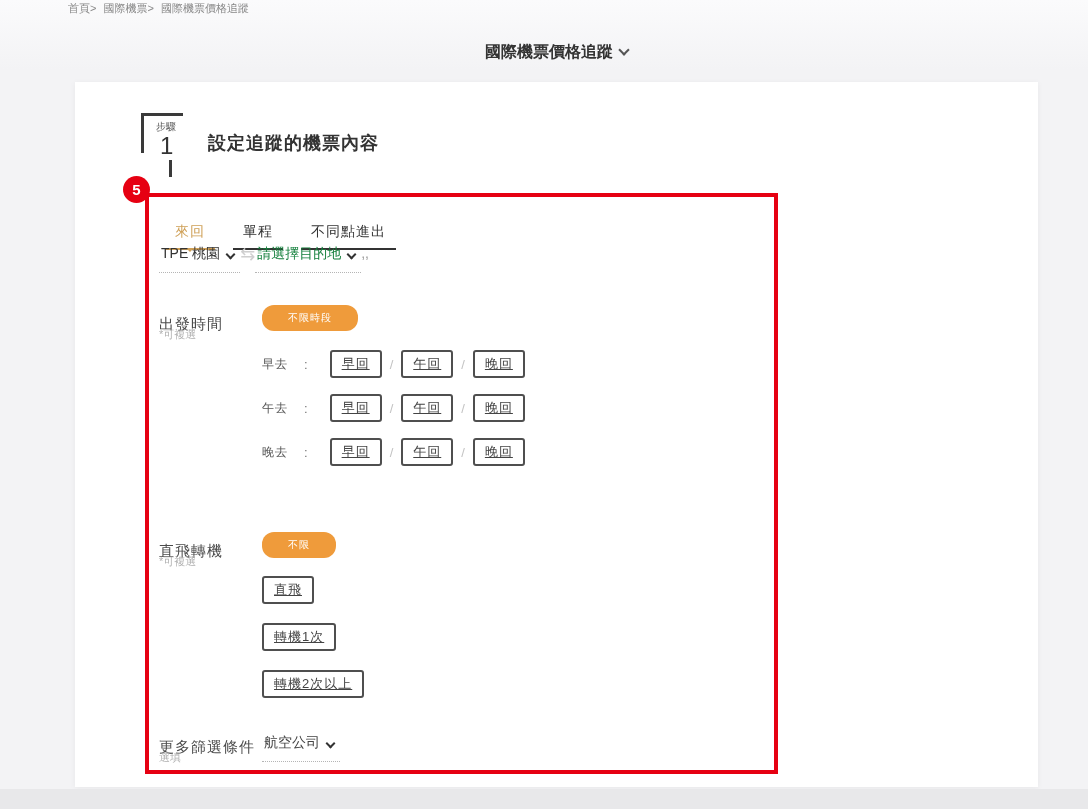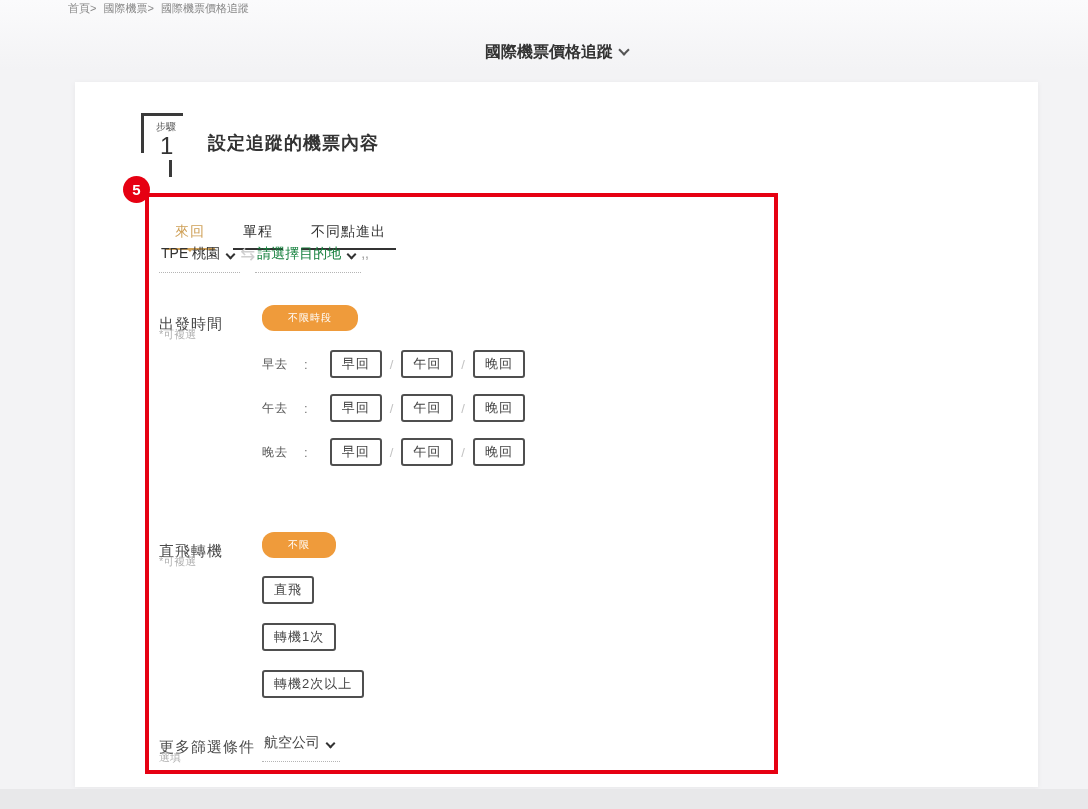--- a/index.html
+++ b/index.html
@@ -64,21 +64,21 @@
   .comma { color:#999; padding-top:2px; }
 
   
   .section { position:absolute; left:0; width:100%; }
   .sec-label { position:absolute; left:10px; top:12px; font-size:15px; color:#4b4b4b; letter-spacing:1px; }
   .sec-note { position:absolute; left:10px; top:24px; font-size:11px; color:#b0b0b0; }
   .btn-orange { position:absolute; background:#ef9b3b; color:#fff; font-size:10px;
     padding:6px 26px; border-radius:12px; border:none; cursor:pointer; letter-spacing:1px; }
   .btn-outline { display:inline-block; background:#fff; border:2px solid #4f4f4f;
     border-radius:3px; color:#444; font-size:13px; padding:3px 10px; cursor:pointer;
-    letter-spacing:1px; white-space:nowrap; }
+    letter-spacing:1px; white-space:nowrap;text-decoration:underline; }
 
   .sec-departure { top:106px; }
   .time-rows { position:absolute; left:113px; top:48px; }
   .time-row { display:flex; align-items:center; height:26px; margin-bottom:18px; }
   .go-label { width:38px; font-size:12px; color:#555; letter-spacing:1px; }
   .colon { color:#777; margin:0 22px 0 4px; font-size:13px; }
   .slash { color:#c3c3c3; margin:0 8px; font-size:13px; }
 
   .sec-transfer { top:333px; }
   .transfer-opts { position:absolute; left:113px; top:46px; }

